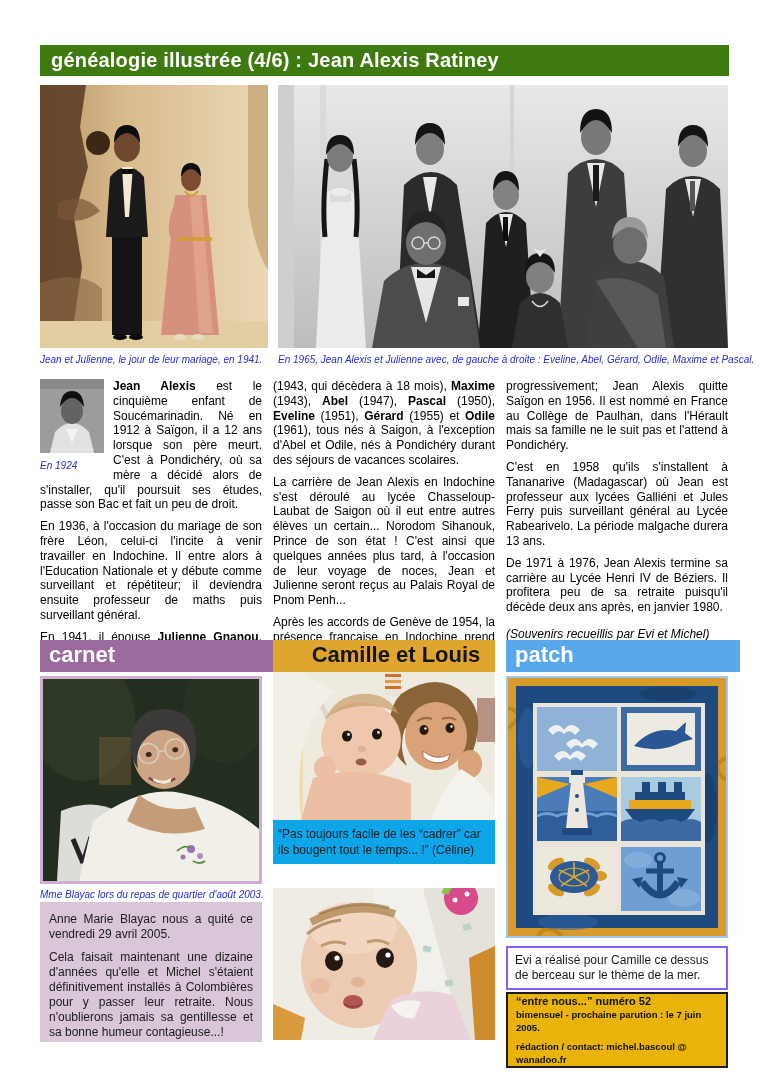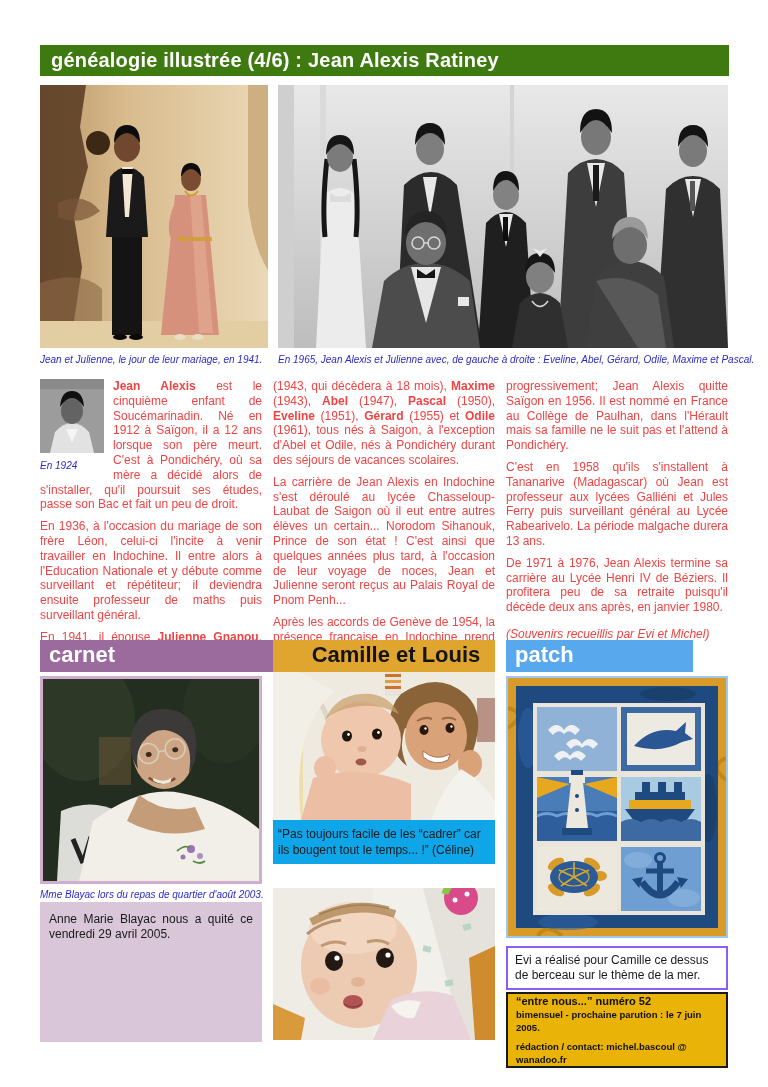--- a/index.html
+++ b/index.html
@@ -11,21 +11,21 @@
   .masthead { left:40px; top:45px; width:689px; height:31px; background:#3E7A10; color:#ffffff;
               font-size:20px; font-weight:bold; line-height:30px; padding-left:11px; letter-spacing:.2px; }
 
   .photo { overflow:hidden; background:#ccc; }
   .photo svg { display:block; }
 
   .cap { font-size:10px; font-style:italic; color:#2A2AC8; line-height:13px; }
   .nowrap { white-space:nowrap; }
 
   .col { width:222px; }
-  .col p { font-size:12px; line-height:14.8px; text-align:justify; color:#ef4444; margin-bottom:7px; }
+  .col p { font-size:12px; line-height:14.8px; text-align:justify; color:#000000; margin-bottom:7px; }
   .col p.sig { font-style:italic; text-align:left; margin-top:12px; }
 
   .portrait-float { float:left; width:66px; margin-right:7px; margin-bottom:10px; }
   .portrait-float .cap { margin-top:2px; }
 
   .sec-head { height:32px; font-size:22px; font-weight:bold; line-height:30px; }
   .carnet-head  { background:#9B6B9D; color:#ffffff; padding-left:9px; }
   .camille-head { background:#DFA52F; color:#141414; text-align:center;padding-left:24px; }
   .patch-head   { background:#58A8EE; color:#ffffff; padding-left:9px; }
 
@@ -218,20 +218,21 @@
         <circle cx="157" cy="177" r="3" fill="#b08cc8"></circle>
         <circle cx="140" cy="178" r="2.5" fill="#9a74b4"></circle>
         <path d="M134,172 q8,-7 13,-3 M150,182 q7,4 12,0" stroke="#5a8a4a" stroke-width="1.8" fill="none"></path>
       </g>
     </svg>
   </div>
   <div class="abs cap" style="left:40px; top:888px; width:224px;">Mme Blayac lors du repas de quartier d'août 2003.</div>
 
   <div class="abs carnet-box" style="left:40px; top:902px; width:222px; height:140px;">
     <p>Anne Marie Blayac nous a quité ce vendredi 29 avril 2005.</p>
+    <p>Cela faisait maintenant une dizaine d'années qu'elle et Michel s'étaient définitivement installés à Colombières pour y passer leur retraite. Nous n'oublierons jamais sa gentillesse et sa bonne humeur contagieuse...!</p>
   </div>
 
   <div class="abs sec-head camille-head" style="left:273px; top:640px; width:222px;">Camille et Louis</div>
 
   <div class="abs photo" style="left:273px; top:672px; width:222px; height:148px;">
     <svg width="222" height="148" viewBox="0 0 222 148">
       <rect width="222" height="148" fill="#efeae0"></rect>
       <rect width="30" height="148" fill="#eadfad"></rect>
       <path d="M34,18 q30,22 20,64" stroke="#ddd6c6" stroke-width="5" fill="none"></path>
       <g transform="translate(112,0)">
@@ -303,21 +304,21 @@
         <ellipse cx="85" cy="94" rx="7" ry="5" fill="#e2b496"></ellipse>
         <ellipse cx="47" cy="98" rx="10" ry="8" fill="#e8b49a" opacity="0.6"></ellipse>
         <ellipse cx="80" cy="114" rx="10" ry="7" fill="#b05454"></ellipse>
         <path d="M71,116 q9,6 18,0" stroke="#8a3a3a" stroke-width="1.5" fill="none"></path>
       </g>
       <path d="M118,112 q32,-15 62,-4 L198,152 L100,152 Z" fill="#e9d2da"></path>
       <path d="M118,118 q15,-9 30,-4 l-7,16 q-13,2 -23,-12 Z" fill="#f6f3ee"></path>
     </svg>
   </div>
 
-  <div class="abs sec-head patch-head" style="left:506px; top:640px; width:187px;">patch</div>
+  <div class="abs sec-head patch-head" style="left:506px; top:640px; width:234px;">patch</div>
 
   <div class="abs photo quilt-frame" style="left:506px; top:676px; width:222px; height:262px;">
     <svg width="218" height="258" viewBox="0 0 218 258">
       <rect width="218" height="258" fill="#d89a28"></rect>
       <path d="M0,30 q20,6 0,20 M218,80 q-18,8 0,22 M30,258 q8,-14 24,0" stroke="#c08818" stroke-width="4" fill="none"></path>
       <rect x="8" y="8" width="202" height="242" fill="#1f4a80"></rect>
       <g opacity="0.55">
         <ellipse cx="20" cy="60" rx="10" ry="30" fill="#2e62a4"></ellipse>
         <ellipse cx="200" cy="130" rx="9" ry="34" fill="#16395f"></ellipse>
         <ellipse cx="60" cy="244" rx="30" ry="8" fill="#2e62a4"></ellipse>

